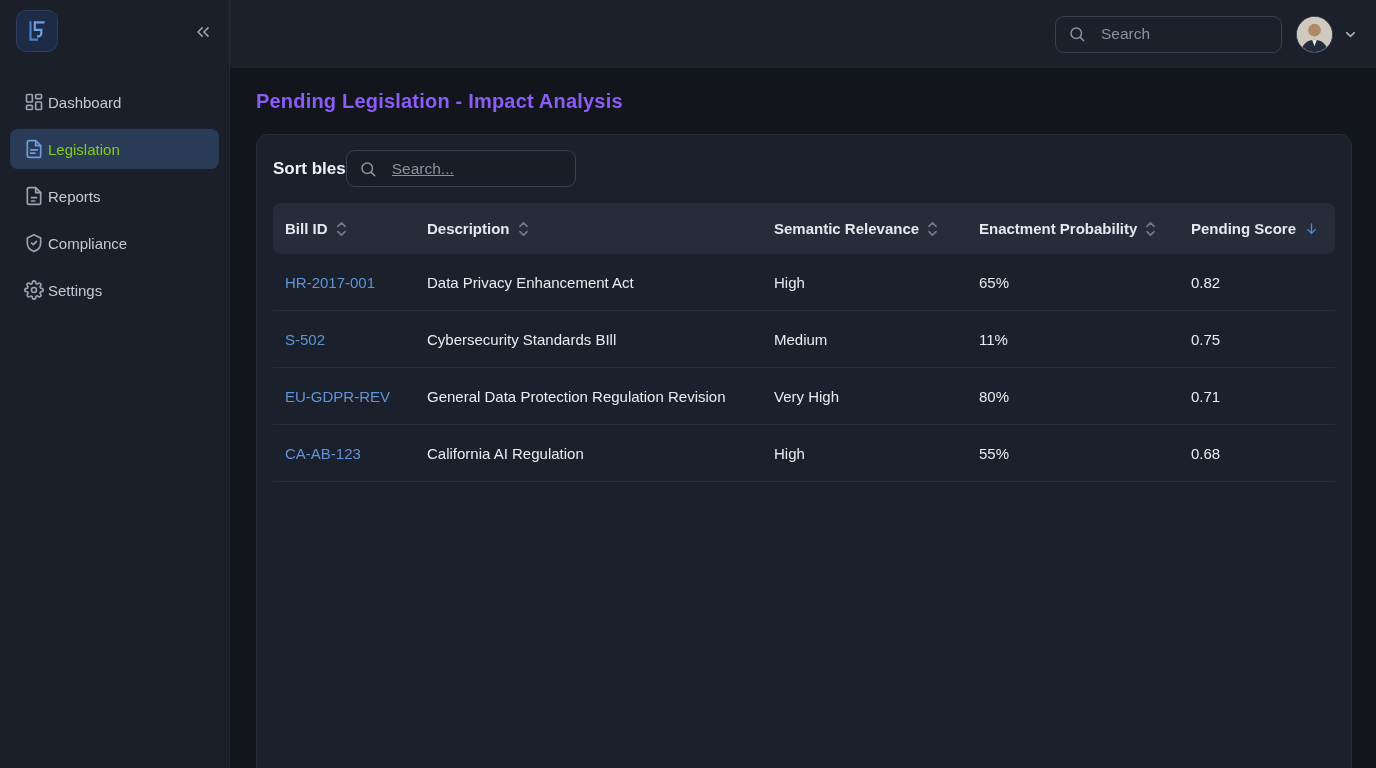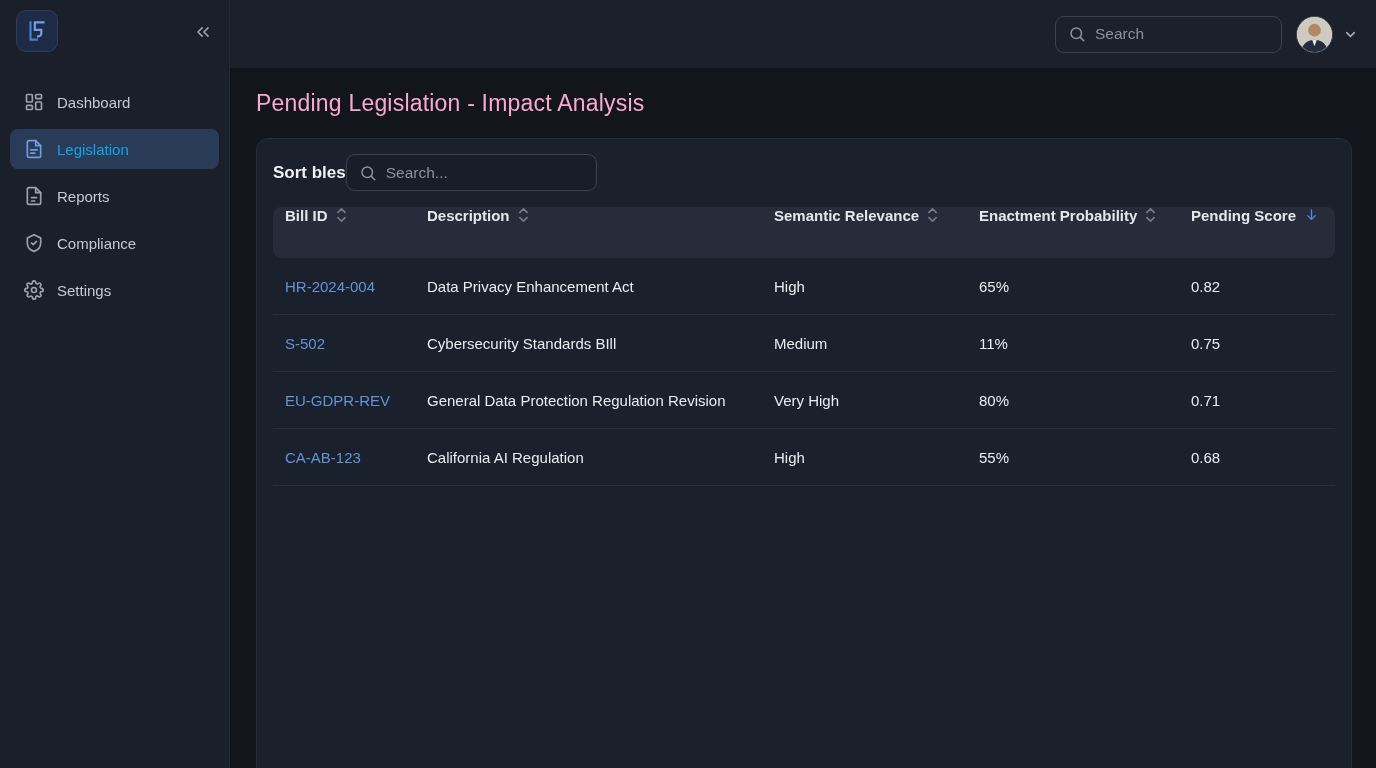--- a/index.html
+++ b/index.html
@@ -26,36 +26,36 @@
     background:#1d2b47; border:1px solid #2c3d5e;
     display:flex; align-items:center; justify-content:center;
     color:#6ea0e8;
   }
   .collapse-btn {
     background:none; border:none; color:#9aa1ad; cursor:pointer;
     margin-top:12px; display:flex; align-items:center;
   }
   .nav { margin-top:30px; padding:0 10px; }
   .nav-item {
-    display:flex; align-items:center; gap:13px;
+    display:flex; align-items:center; gap:4px;
     height:40px; padding:0 14px; margin-bottom:7px;
     border-radius:8px; font-size:15px; color:#c3c9d4; cursor:pointer;
   }
   .nav-item .nav-icon { display:flex; color:#9ba3b0; }
-  .nav-item.active { background:#2a3b57; color:#0ea5e9;text-align:right; }
+  .nav-item.active { background:#2a3b57; color:#84cc16;text-align:right; }
   .nav-item.active .nav-icon { color:#6d9ce0; }
   
   .topbar {
     position:absolute; left:230px; right:0; top:0; height:68px;
     background:#1b202b;
     display:flex; align-items:center; justify-content:flex-end;
     padding-right:18px; gap:14px; z-index:2;
   }
   .search-box {
-    display:flex; align-items:center; gap:9px;
+    display:flex; align-items:center; gap:15px;
     border:1px solid #3a4150; border-radius:9px;
     height:37px; padding:0 12px; color:#8b929e;
   }
   .search-box svg { flex:none; }
   .search-box input {
     background:transparent; border:none; outline:none;
     color:#dfe3ea; font-size:15.5px; width:100%;
     font-family:"Liberation Sans", sans-serif;
   }
   .search-box input::placeholder { color:#8b929e; opacity:1; }
@@ -68,46 +68,46 @@
   }
   .avatar svg { display:block; }
   .caret-btn { background:none; border:none; color:#aab1bd; cursor:pointer; display:flex; margin-left:-4px; }
   
   .main {
     position:absolute; left:230px; right:0; top:68px; bottom:0;
     background:#12151c;
     padding:22px 24px 0 26px;
   }
   .page-title {
-    font-size:23px; font-weight:400; color:#f9a8d4; letter-spacing:.2px;
+    font-size:20px; font-weight:700; color:#8b5cf6; letter-spacing:.2px;
   }
   .card {
     margin-top:21px; height:900px;
     background:#1b212c; border:1px solid #262d39;
     border-radius:12px;
   }
   .card-header {
     display:flex; align-items:center; 
     padding:15px 16px 16px 16px;
   }
   .card-title { font-size:17px; font-weight:700; color:#eef1f5; }
-  .card-header .search-box { width:251px; background:#181d27; }
+  .card-header .search-box { width:230px; background:#181d27;text-decoration:underline; }
   
   .table { padding:0 16px; }
   .trow {
     display:grid;
     grid-template-columns:142px 347px 205px 212px 1fr;
     align-items:center;
   }
   .thead {
     background:#262c39; border-radius:8px; height:51px;
     color:#e3e7ee; font-size:15px; font-weight:700;
   }
   .th {
-    display:flex; align-items:flex-start; gap:8px;
+    display:flex; align-items:center; gap:8px;
     padding-left:12px; cursor:pointer; height:100%;
   }
   .sort-icon { color:#707786; display:flex; flex:none; }
   .sort-desc { color:#4e8be0; display:flex; flex:none; }
   .tbody .trow { height:57px; border-bottom:1px solid #272e3a; font-size:15px; }
   .td { padding-left:12px; color:#e8ebf0; }
   .td a { color:#6193d6; text-decoration:none; cursor:pointer; }
 </style>
 </head>
 <body>
@@ -270,21 +270,21 @@
             <svg width="15" height="16" viewBox="0 0 24 24" fill="none" stroke="currentColor" stroke-width="2.2" stroke-linecap="round" stroke-linejoin="round">
               <line x1="12" y1="4" x2="12" y2="19"></line>
                 <polyline points="6 13 12 19 18 13"></polyline>
             </svg>
           </span>
         </div>
       </div>
 
       <div class="tbody">
         <div class="trow">
-          <div class="td"><a>HR-2024-004</a></div>
+          <div class="td"><a>HR-2017-001</a></div>
           <div class="td">Data Privacy Enhancement Act</div>
           <div class="td">High</div>
           <div class="td">65%</div>
           <div class="td">0.82</div>
         </div>
         <div class="trow">
           <div class="td"><a>S-502</a></div>
           <div class="td">Cybersecurity Standards BIll</div>
           <div class="td">Medium</div>
           <div class="td">11%</div>

